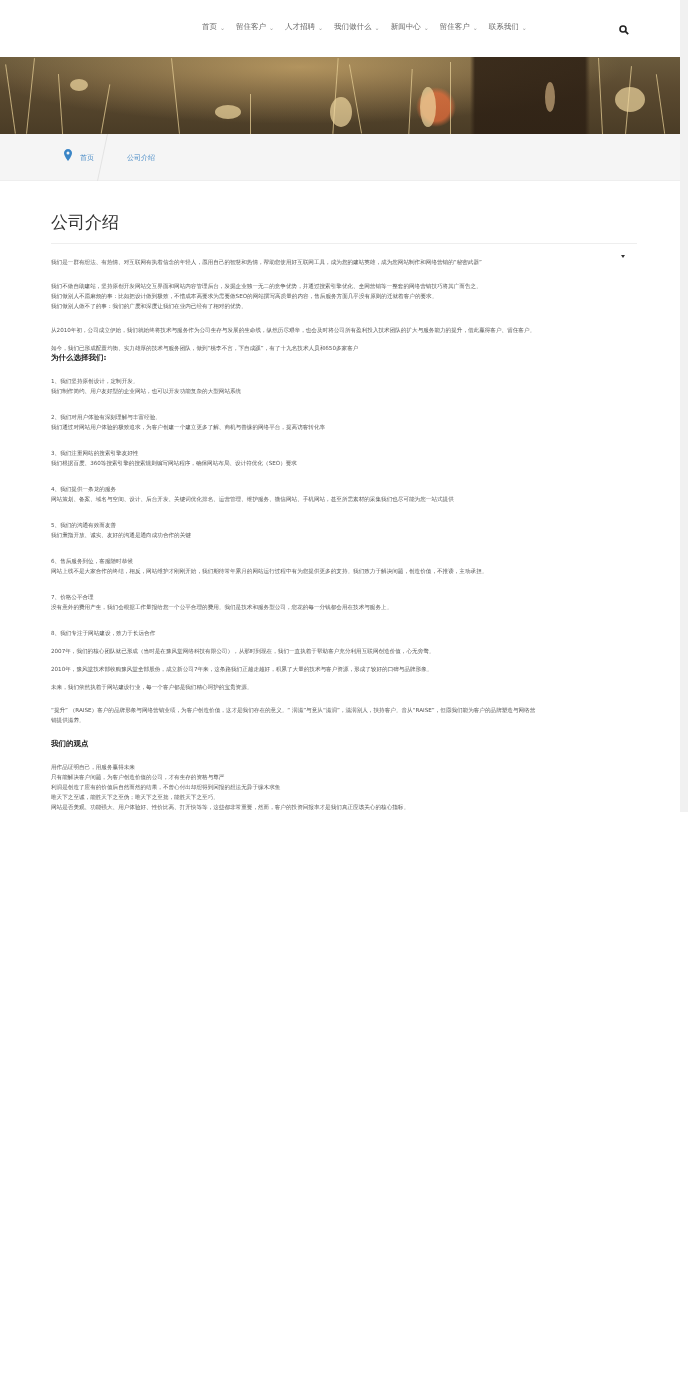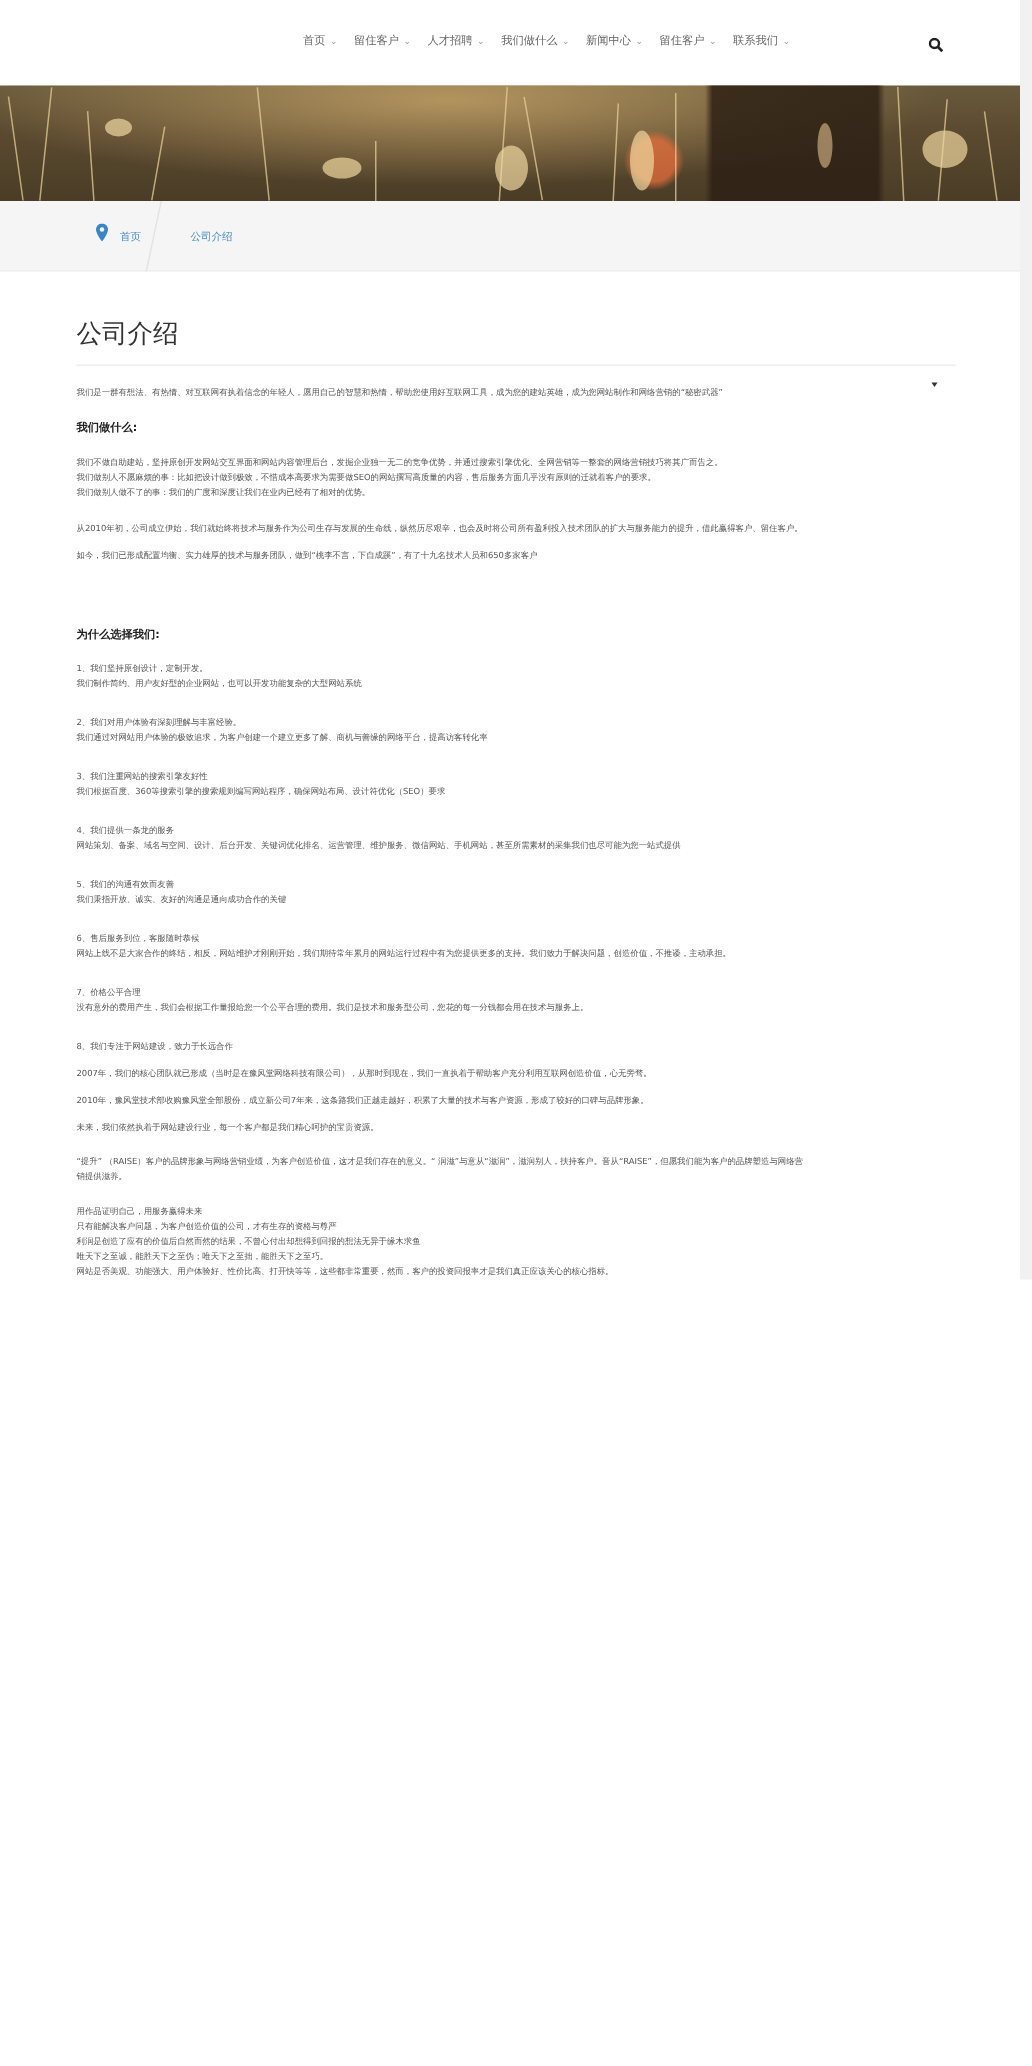--- a/index.html
+++ b/index.html
@@ -155,31 +155,30 @@
   <span class="bc-link" style="left:80px">首页</span>
   <div class="bc-sep"></div>
   <span class="bc-link" style="left:127px">公司介绍</span>
 </div>
 
 <div class="main">
   <h1 class="page-title">公司介绍</h1>
 
   <div style="margin-top:13px" class="txt">我们是一群有想法、有热情、对互联网有执着信念的年轻人，愿用自己的智慧和热情，帮助您使用好互联网工具，成为您的建站英雄，成为您网站制作和网络营销的“秘密武器”</div>
 
-  <div style="margin-top:13px" class="sec-head">我们做什么:</div>
   <div style="margin-top:14px">
     <div class="txt">我们不做自助建站，坚持原创开发网站交互界面和网站内容管理后台，发掘企业独一无二的竞争优势，并通过搜索引擎优化、全网营销等一整套的网络营销技巧将其广而告之。</div>
     <div class="txt">我们做别人不愿麻烦的事：比如把设计做到极致，不惜成本高要求为需要做SEO的网站撰写高质量的内容，售后服务方面几乎没有原则的迁就着客户的要求。</div>
     <div class="txt">我们做别人做不了的事：我们的广度和深度让我们在业内已经有了相对的优势。</div>
   </div>
 
   <div style="margin-top:14px" class="txt">从2010年初，公司成立伊始，我们就始终将技术与服务作为公司生存与发展的生命线，纵然历尽艰辛，也会及时将公司所有盈利投入技术团队的扩大与服务能力的提升，借此赢得客户、留住客户。</div>
   <div style="margin-top:8px" class="txt">如今，我们已形成配置均衡、实力雄厚的技术与服务团队，做到“桃李不言，下自成蹊”，有了十九名技术人员和650多家客户</div>
 
-  <div style="margin-top:42px" class="sec-head">为什么选择我们:</div>
+  <div style="" class="sec-head">为什么选择我们:</div>
   <div style="margin-top:13px">
     <div class="txt">1、我们坚持原创设计，定制开发。</div>
     <div class="txt">我们制作简约、用户友好型的企业网站，也可以开发功能复杂的大型网站系统</div>
   </div>
   <div style="margin-top:16px">
     <div class="txt">2、我们对用户体验有深刻理解与丰富经验。</div>
     <div class="txt">我们通过对网站用户体验的极致追求，为客户创建一个建立更多了解、商机与善缘的网络平台，提高访客转化率</div>
   </div>
   <div style="margin-top:16px">
     <div class="txt">3、我们注重网站的搜索引擎友好性</div>
@@ -206,20 +205,21 @@
   </div>
   <div style="margin-top:8px" class="txt">2007年，我们的核心团队就已形成（当时是在豫风堂网络科技有限公司），从那时到现在，我们一直执着于帮助客户充分利用互联网创造价值，心无旁骛。</div>
   <div style="margin-top:8px" class="txt">2010年，豫风堂技术部收购豫风堂全部股份，成立新公司7年来，这条路我们正越走越好，积累了大量的技术与客户资源，形成了较好的口碑与品牌形象。</div>
   <div style="margin-top:8px" class="txt">未来，我们依然执着于网站建设行业，每一个客户都是我们精心呵护的宝贵资源。</div>
 
   <div style="margin-top:13px">
     <div class="txt">“提升” （RAISE）客户的品牌形象与网络营销业绩，为客户创造价值，这才是我们存在的意义。“ 润滋”与意从“滋润”，滋润别人，扶持客户。音从“RAISE”，但愿我们能为客户的品牌塑造与网络营</div>
     <div class="txt">销提供滋养。</div>
   </div>
 
+  <div style="margin-top:14px" class="sec-head">我们的观点</div>
   <div style="margin-top:13px">
     <div class="txt">用作品证明自己，用服务赢得未来</div>
     <div class="txt">只有能解决客户问题，为客户创造价值的公司，才有生存的资格与尊严</div>
     <div class="txt">利润是创造了应有的价值后自然而然的结果，不曾心付出却想得到回报的想法无异于缘木求鱼</div>
     <div class="txt">唯天下之至诚，能胜天下之至伪；唯天下之至拙，能胜天下之至巧。</div>
     <div class="txt">网站是否美观、功能强大、用户体验好、性价比高、打开快等等，这些都非常重要，然而，客户的投资回报率才是我们真正应该关心的核心指标。</div>
   </div>
 </div>
 
 <div class="caret-down"></div>

